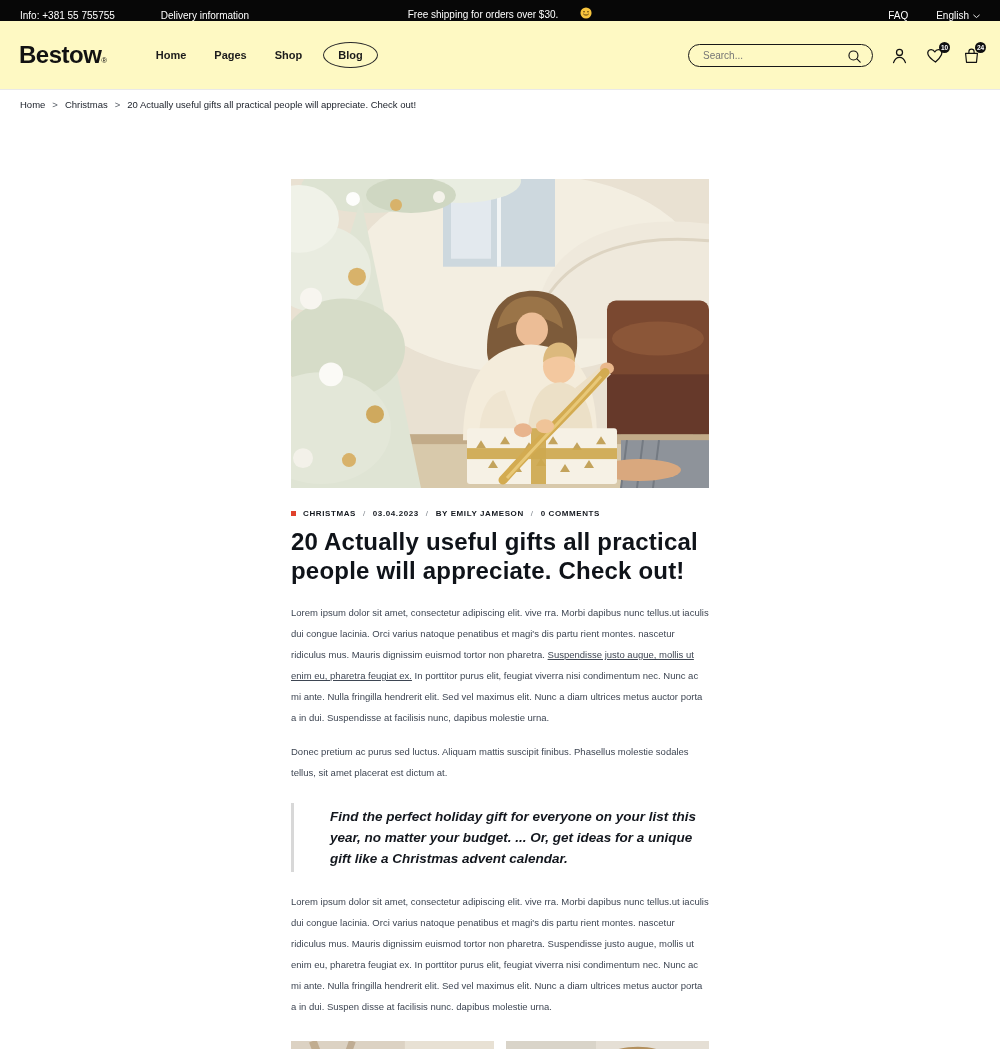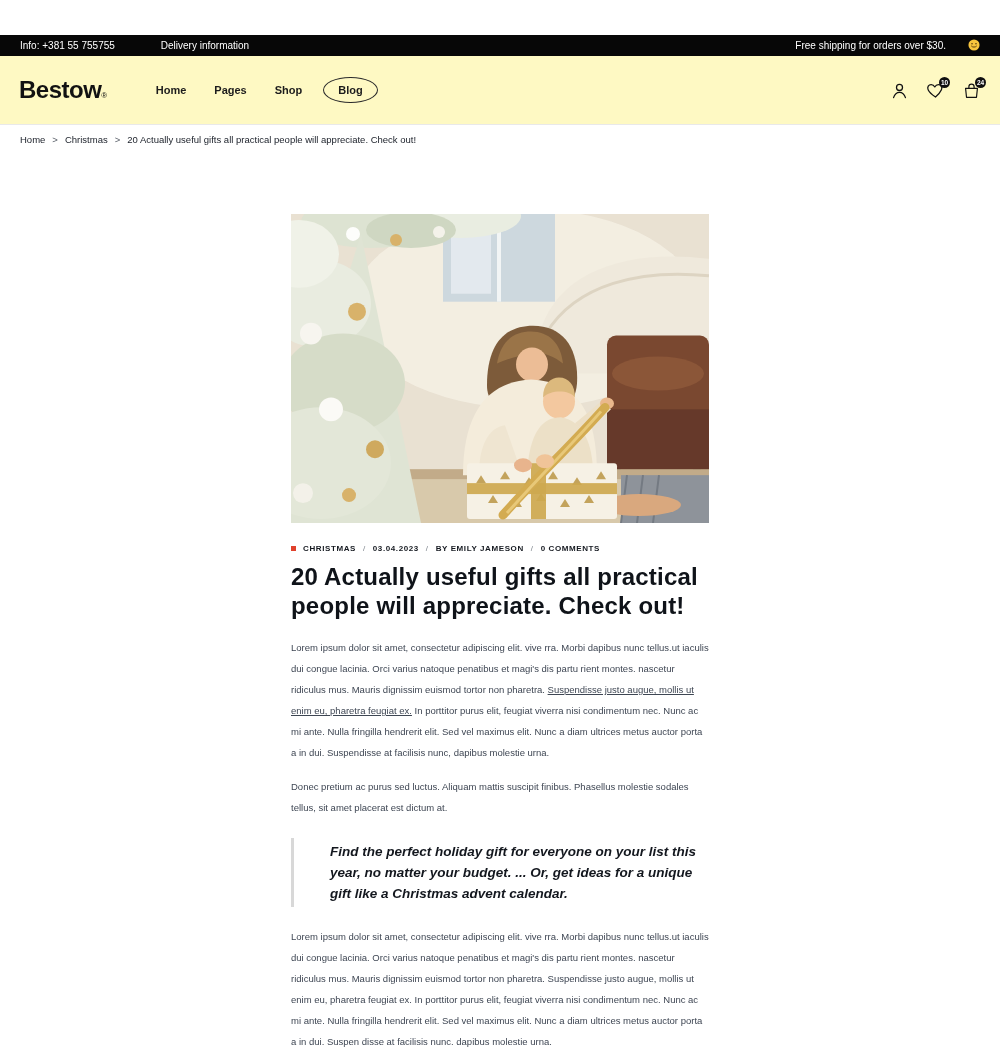--- a/index.html
+++ b/index.html
@@ -4,21 +4,21 @@
 <style>
   * { margin:0; padding:0; box-sizing:border-box; }
   html,body { width:1000px; }
   body {
     height:1049px; overflow:hidden; background:#fff;
     font-family:"Liberation Sans", sans-serif; color:#1a1f28;
   }
   
   .topbar {
     height:21px; background:#070707; color:#fff;
-    display:flex; align-items:center; padding:0 20px; font-size:10px;margin-top:35px;
+    display:flex; align-items:flex-end; padding:0 20px; font-size:10px;
   }
   .topbar .tb-left  { flex:1; display:flex; gap:34px; align-items:center; }
   .topbar .tb-center{ display:flex; gap:22px; align-items:center; }
   .topbar .tb-right { flex:1; display:flex; gap:28px; justify-content:flex-end; align-items:center; }
   .tb-link { cursor:pointer;padding-left:12px; }
   .lang { display:flex; align-items:center; gap:4px; cursor:pointer; }
   
   .header {
     height:69px; display:flex; align-items:center;
     padding:0 19px; border-bottom:1px solid #e9e9e9; background:#fef9c3;
@@ -93,33 +93,53 @@
     <span>Free shipping for orders over $30.</span>
     <span>
       <svg width="12" height="12" viewBox="0 0 14 14">
           <circle cx="7" cy="7" r="6.5" fill="#f7c43d"></circle>
           <circle cx="4.7" cy="5.5" r="0.95" fill="#55380c"></circle>
           <circle cx="9.3" cy="5.5" r="0.95" fill="#55380c"></circle>
           <path d="M4.1 8.4c1.2 1.5 4.6 1.5 5.8 0" stroke="#55380c" stroke-width="1.1" fill="none" stroke-linecap="round"></path>
         </svg>
     </span>
   </div>
+  <div class="tb-right">
+    <span class="tb-link">FAQ</span>
+    <span class="lang">
+      <span>English</span>
+      <span>
+        <svg width="7" height="5" viewBox="0 0 10 6">
+            <path d="M1 1l4 3.5L9 1" stroke="#fff" stroke-width="1.3" fill="none" stroke-linecap="round"></path>
+          </svg>
+      </span>
+    </span>
+  </div>
 </div>
 
 <div class="header">
   <div class="logo">
     <span>Bestow</span><span class="reg">®</span>
   </div>
   <div class="nav">
     <span class="nav-item">Home</span>
     <span class="nav-item">Pages</span>
     <span class="nav-item">Shop</span>
     <span class="nav-item active">Blog</span>
   </div>
   <div class="header-right">
+    <div class="search-box">
+      <input type="text" placeholder="Search..." style="">
+      <span class="s-icon">
+        <svg width="15" height="15" viewBox="0 0 20 20">
+            <circle cx="8.6" cy="8.6" r="6" fill="none" stroke="#121212" stroke-width="1.5"></circle>
+            <line x1="13.2" y1="13.2" x2="17.6" y2="17.6" stroke="#121212" stroke-width="1.5" stroke-linecap="round"></line>
+          </svg>
+      </span>
+    </div>
     <div class="hicon">
       <span>
         <svg width="19" height="19" viewBox="0 0 24 24" fill="none" stroke="#121212" stroke-width="1.6">
             <circle cx="12" cy="8.2" r="3.8"></circle>
             <path d="M4.5 21c1.5-4.6 4.8-6.6 7.5-6.6s6 2 7.5 6.6" stroke-linecap="round"></path>
           </svg>
       </span>
     </div>
     <div class="hicon">
       <span>

